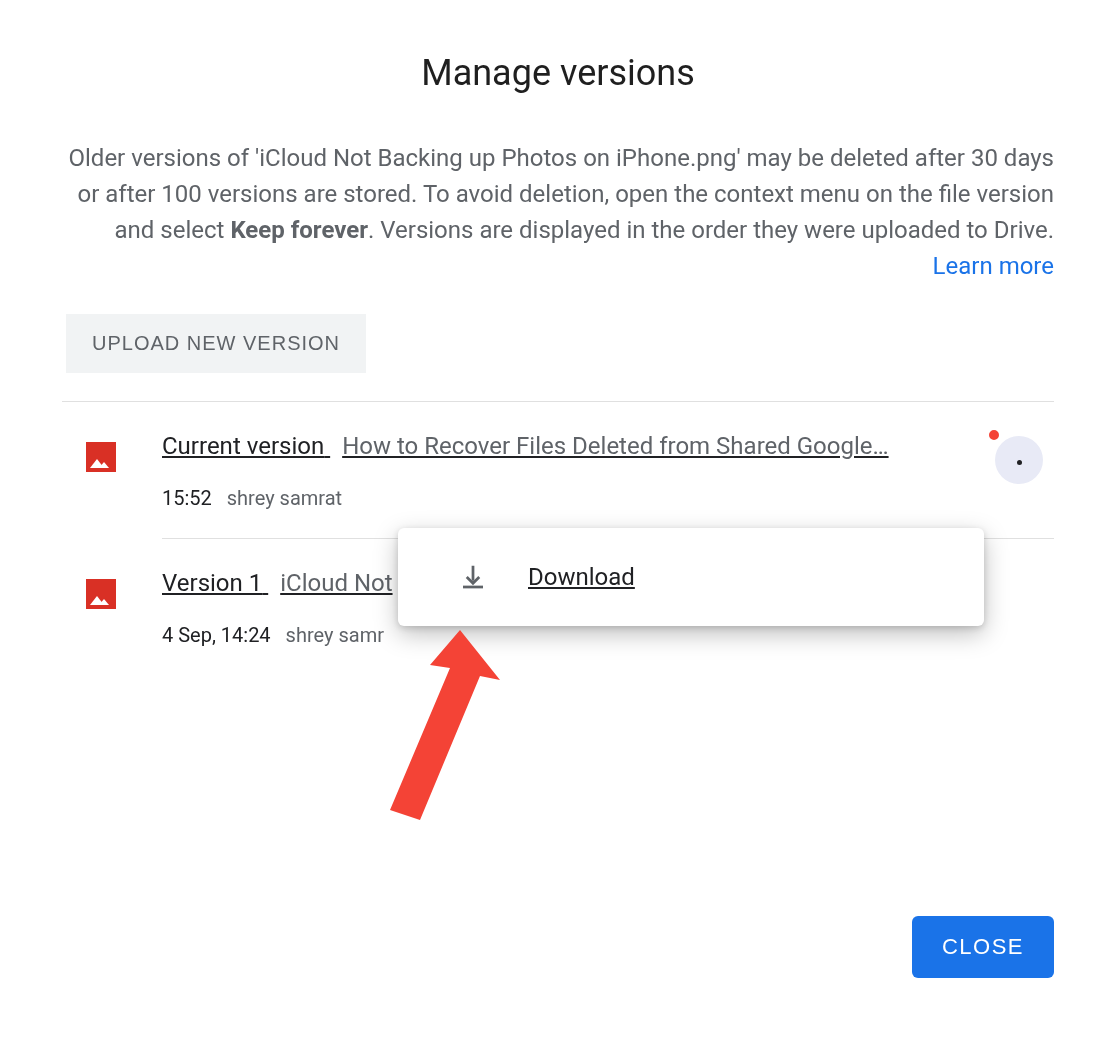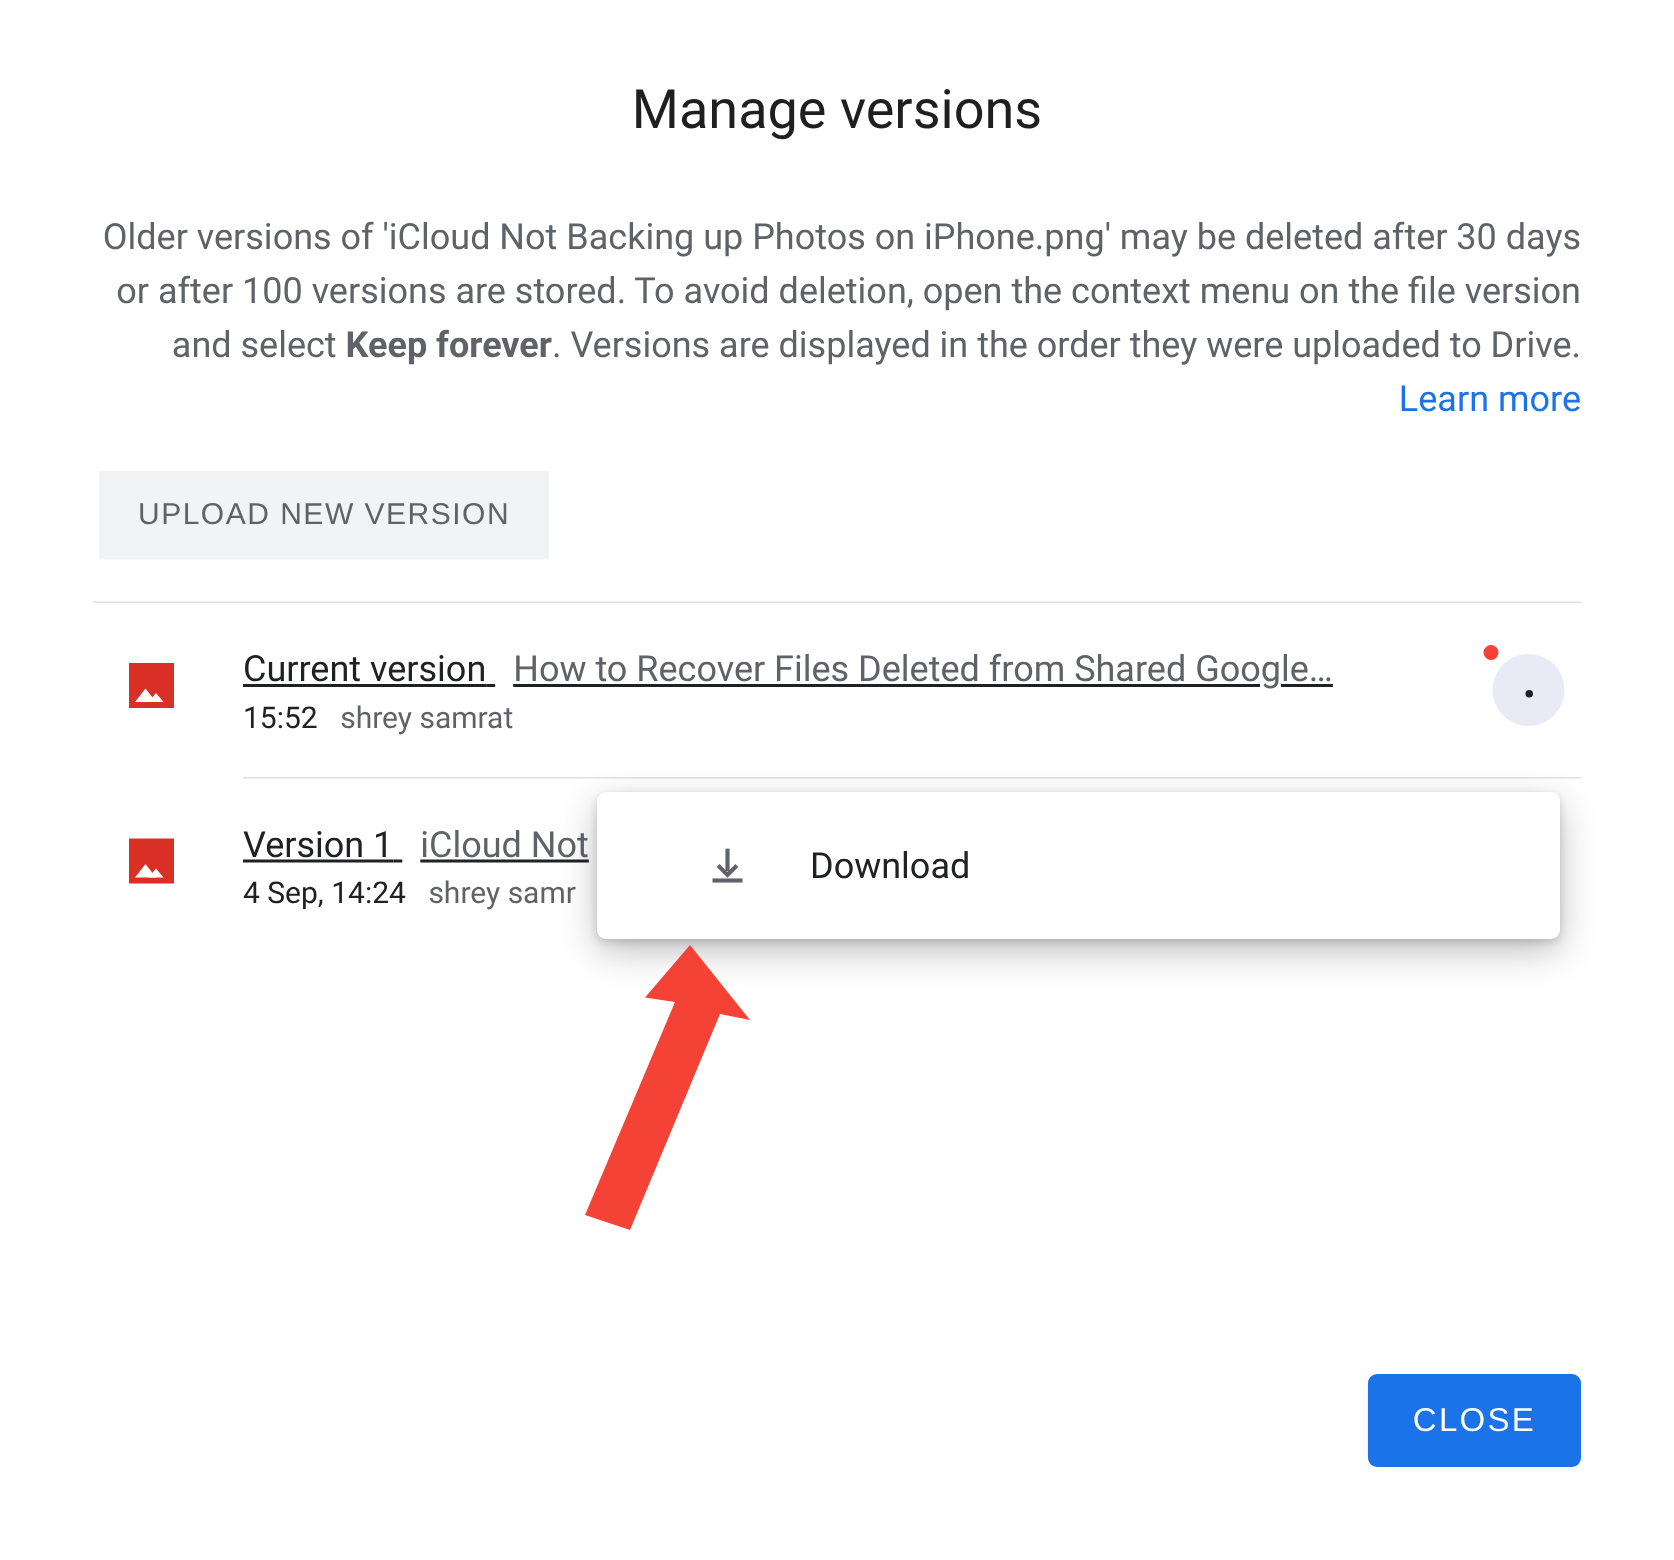--- a/index.html
+++ b/index.html
@@ -65,42 +65,43 @@
     width:0;height:0;border-left:7px solid transparent;border-right:7px solid transparent;border-bottom:9px solid #fff;
   }
   .file-ico::after {
     content:""; position:absolute; left:13px; bottom:4px;
     width:0;height:0;border-left:5px solid transparent;border-right:5px solid transparent;border-bottom:6px solid #fff;
   }
   .ver-body { flex:1 1 auto; min-width:0; }
   .ver-line1 { font-size: 24px; white-space: nowrap; overflow: hidden; text-overflow: ellipsis; text-decoration: underline; }
   .ver-label { color:#202124; }
   .ver-fname { color:#5f6368; margin-left: 12px; }
-  .ver-line2 { font-size: 20px; margin-top:6px; }
+  .ver-line2 { font-size: 20px; margin-top:26px; }
   .ver-time { color:#202124; }
   .ver-user { color:#5f6368; margin-left:10px; }
   .more-col { width: 70px; display:flex; justify-content:center; align-items:flex-start; padding-top:4px;}
   .more-btn {
     width: 48px; height: 48px; border-radius: 50%; background:#e8eaf6;
     display:flex; align-items:center; justify-content:center; cursor:pointer;
     position:relative; border:none;
   }
   .more-btn span { width:5px;height:5px;background:#202124;border-radius:50%; }
   .more-btn span + span { margin-top:4px; }
   .more-stack { display:flex; flex-direction:column; align-items:center; }
   .more-highlight {
     position:absolute; inset:-6px; border:5px solid #f44336; border-radius:4px; pointer-events:none;
   }
 
   .context-menu {
     position: absolute; left: 398px; top: 528px;
-    width: 642px; background:#fff; border-radius:6px;
+    width: 586px; background:#fff; border-radius:6px;
     box-shadow: 0 8px 24px rgba(0,0,0,0.25), 0 2px 6px rgba(0,0,0,0.15);
-    padding: 20px 16px;
+    padding: 20px 4px;
     z-index: 5;
+    text-decoration: underline;
   }
   .menu-item {
     display:flex; align-items:center; padding: 14px 40px 14px 56px; cursor:pointer;
     font-size: 24px; color:#202124;
   }
   .menu-item .mi-ico { width:30px; height:30px; margin-right: 40px; color:#5f6368; }
 
   .close-btn {
     position:absolute; right: 62px; top: 916px;
     background:#1a73e8; color:#fff; font-size:22px; font-weight:500;

